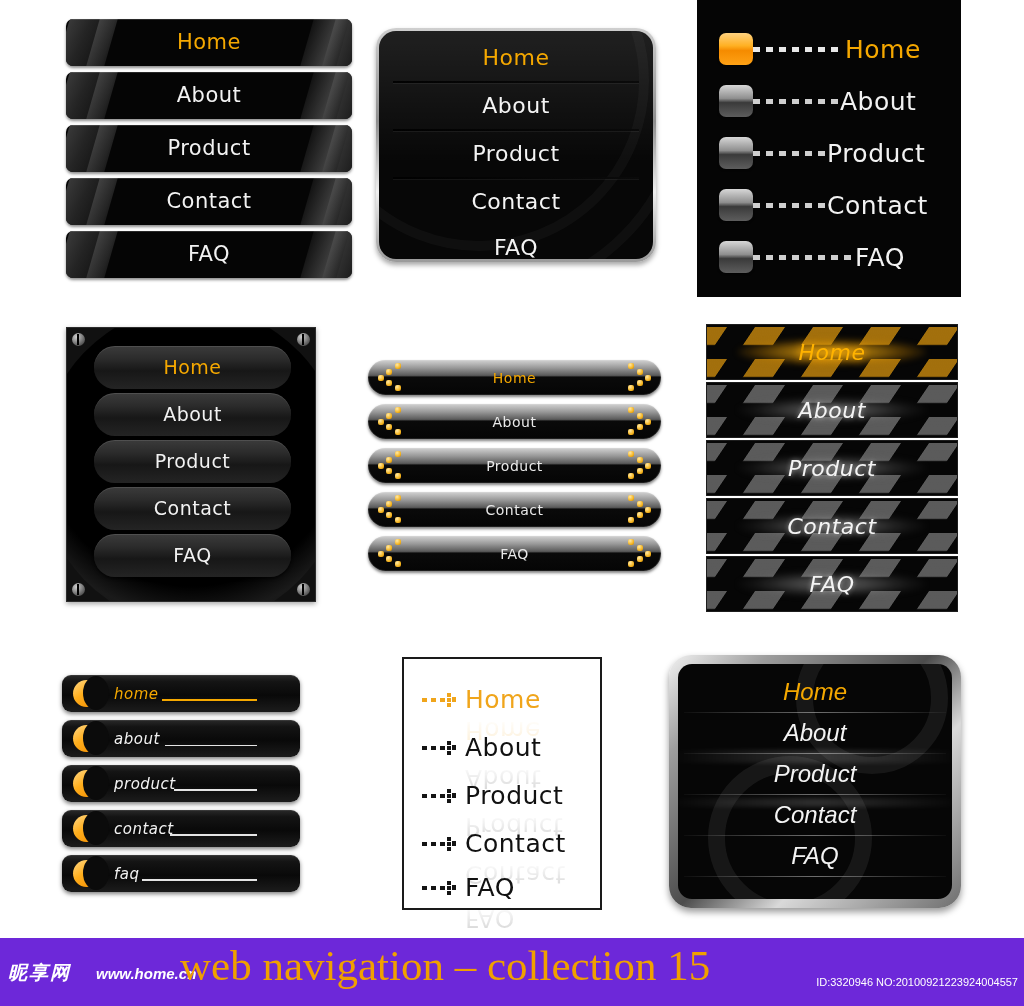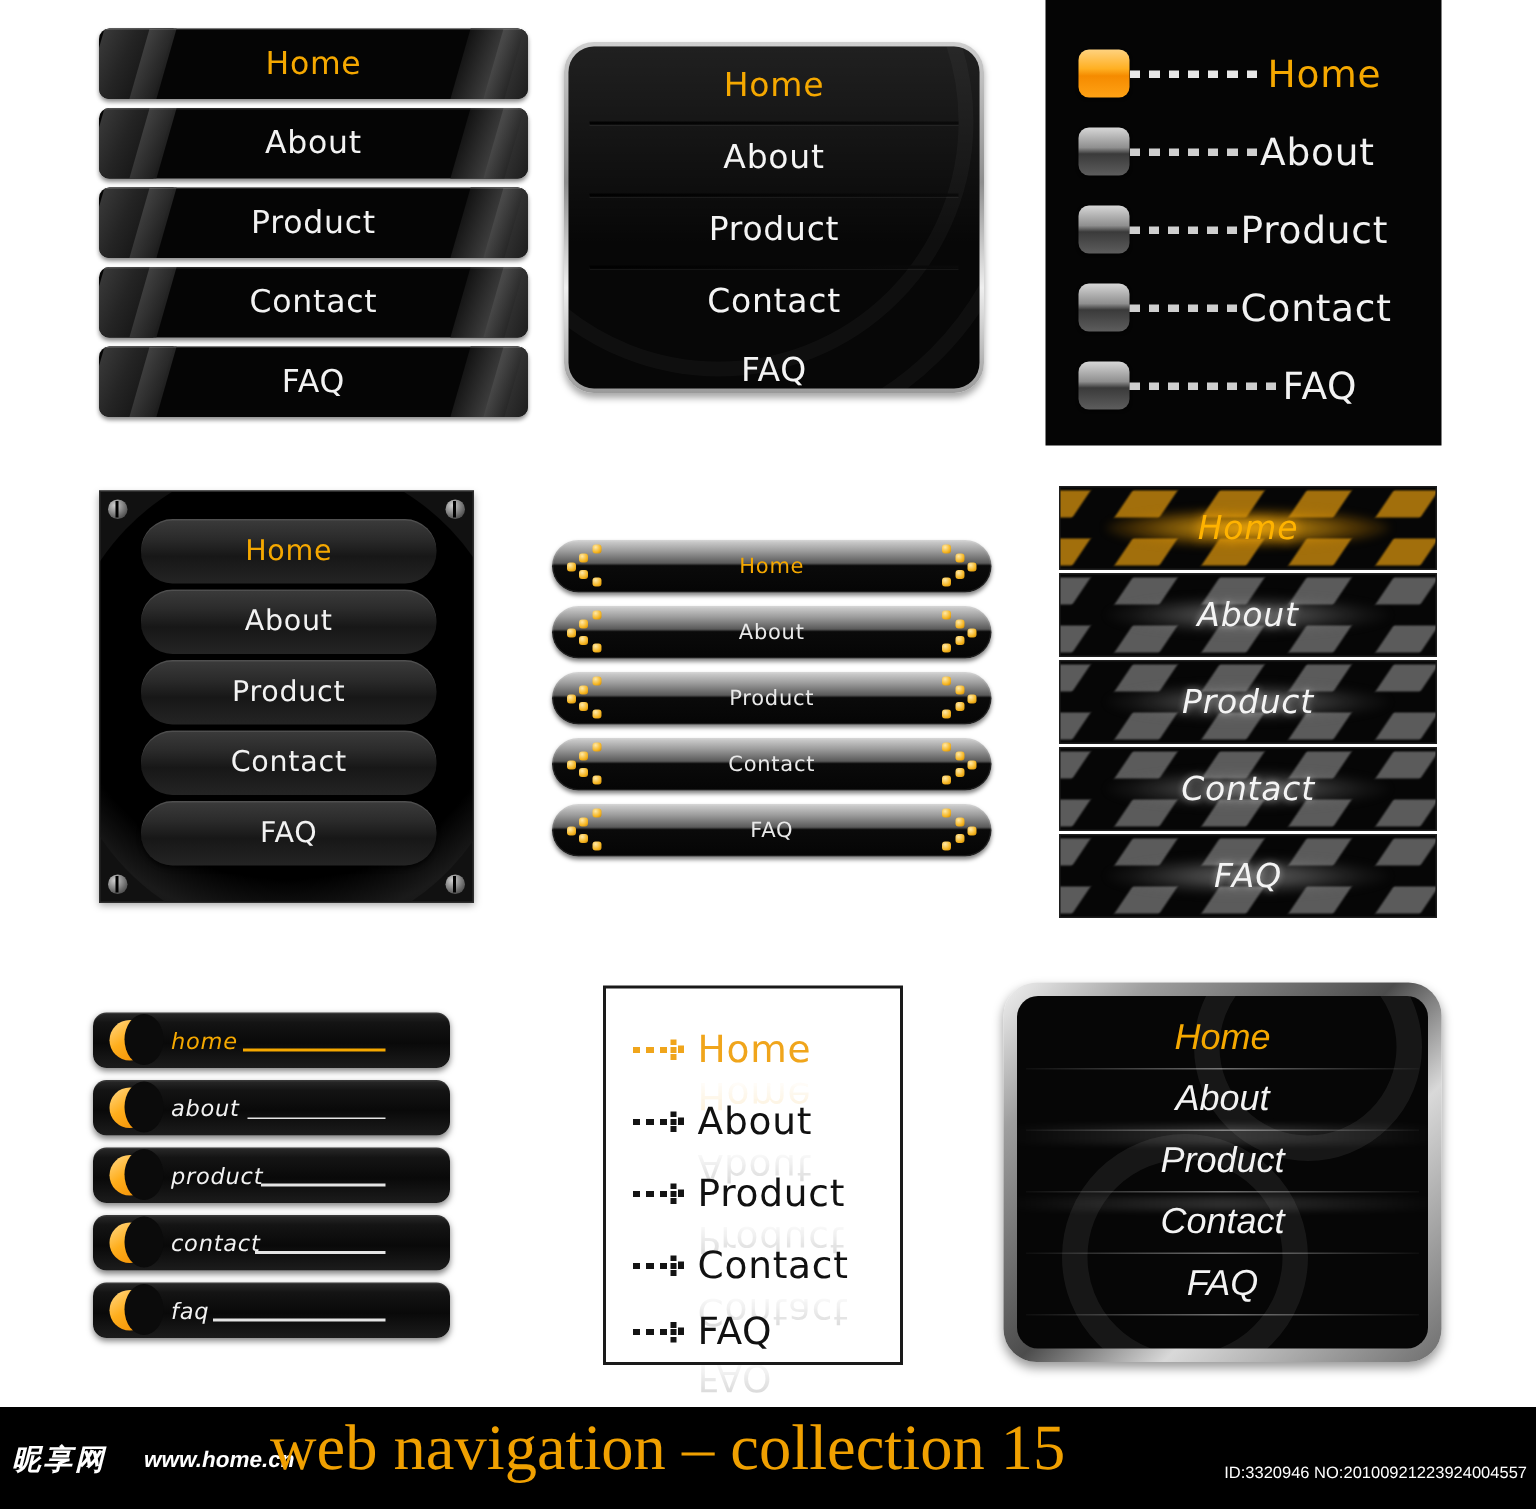--- a/index.html
+++ b/index.html
@@ -281,21 +281,21 @@
     position:relative;z-index:4;height:40px;line-height:40px;text-align:center;
     font-size:24px;font-style:italic;color:#f3f3f3;
   }
   #menu9 .row.active{color:#f5a800;}
   #menu9 .sep{
     position:relative;z-index:4;height:1px;margin:0 6px;
     background:linear-gradient(90deg,rgba(255,255,255,.03),rgba(255,255,255,.42),rgba(255,255,255,.03));
   }
 
   
-  #footer{left:0;top:938px;width:1024px;height:68px;background:#000000;}
+  #footer{left:0;top:938px;width:1024px;height:68px;background:#6d28d9;}
   #footer .cn{
     position:absolute;left:8px;top:22px;font-size:19px;font-weight:bold;color:#fff;
     font-style:italic;letter-spacing:2px;
     font-family:"DejaVu Sans","Liberation Sans",sans-serif;
   }
   #footer .url{
     position:absolute;left:96px;top:27px;font-size:15px;font-weight:bold;
     color:#fff;font-style:italic;font-family:"Liberation Sans",sans-serif;
   }
   #footer .title{

